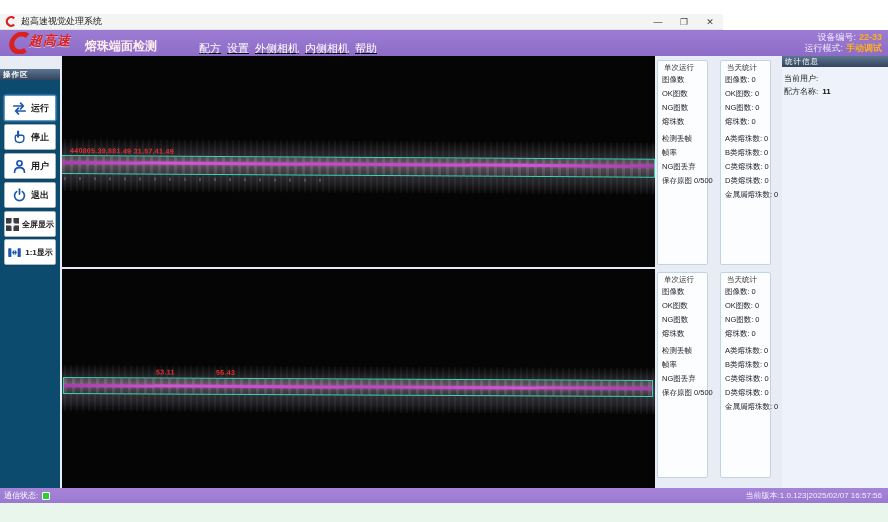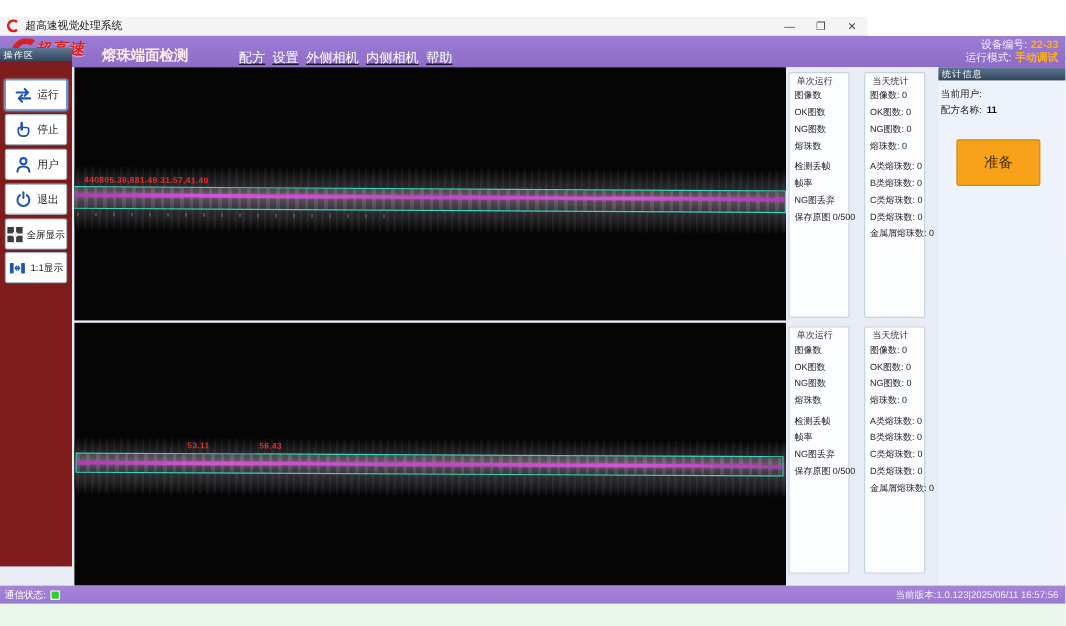--- a/index.html
+++ b/index.html
@@ -30,21 +30,21 @@
   .app-subtitle{margin-left:14px;margin-top:6px;font-size:12px;font-weight:bold;color:#ffecec;white-space:nowrap;}
   .menu{display:flex;margin-left:42px;margin-top:10px;gap:6px;text-decoration:underline;}
   .menu-item{font-size:11px;color:#ffffff;cursor:default;white-space:nowrap;}
   .header-right{position:absolute;right:6px;top:2px;text-align:right;font-size:9px;line-height:11px;color:#f2eafc;}
   .header-right .v{color:var(--accent_orange,#ffb019);font-weight:bold;margin-left:3px;}
 
   
   .main-bg{position:absolute;left:0;top:56px;width:888px;height:432px;background:#e8edf5;}
 
   
-  .sidebar{position:absolute;left:0;top:40px;width:60px;height:432px;background:#7f1d1d;}
+  .sidebar{position:absolute;left:0;top:69px;width:60px;height:432px;background:#0c4a6e;font-weight:bold;}
   .panel-header{height:11px;background:linear-gradient(180deg,#5d7692,#32455c);color:#fff;font-size:7.5px;line-height:11px;padding-left:3px;letter-spacing:1px;}
   .side-btn{position:absolute;left:4px;width:52px;height:26px;background:#fff;border:1px solid #a9b6c4;border-radius:2px;display:flex;align-items:center;justify-content:center;gap:3px;cursor:default;box-shadow:0 1px 1px rgba(0,0,0,.08);}
   .side-btn.active{border:1px solid #5d9bd8;box-shadow:0 0 2px #8fc0ea;}
   .side-btn .lbl{font-size:9px;color:#1a1a1a;white-space:nowrap;}
   .side-btn.small .lbl{font-size:8px;}
   .side-btn svg{flex:0 0 auto;}
 
   
   .cam{position:absolute;left:62px;width:593px;background:#050505;overflow:hidden;}
   .cam.top{top:56px;height:211px;}
@@ -276,27 +276,26 @@
       </div>
     </div>
   </div>
 
   <div class="info-panel">
     <div class="panel-header">统计信息</div>
     <div class="info-rows">
       <div><span>当前用户:</span><span class="v"></span></div>
       <div><span>配方名称:</span><span class="v">11</span></div>
     </div>
-    <div class="btn-prepare">准备</div>
   </div>
 
   <div class="statusbar">
     <span class="comm">通信状态:</span>
     <span class="comm-dot"></span>
     <div class="right">
       <span>当前版本:</span>
       <span>1.0.123</span>
       <span>|</span>
-      <span>2025/06/11  16:57:56</span>
+      <span>2025/02/07  16:57:56</span>
     </div>
   </div>
 
 </div>
 
 </body></html>

